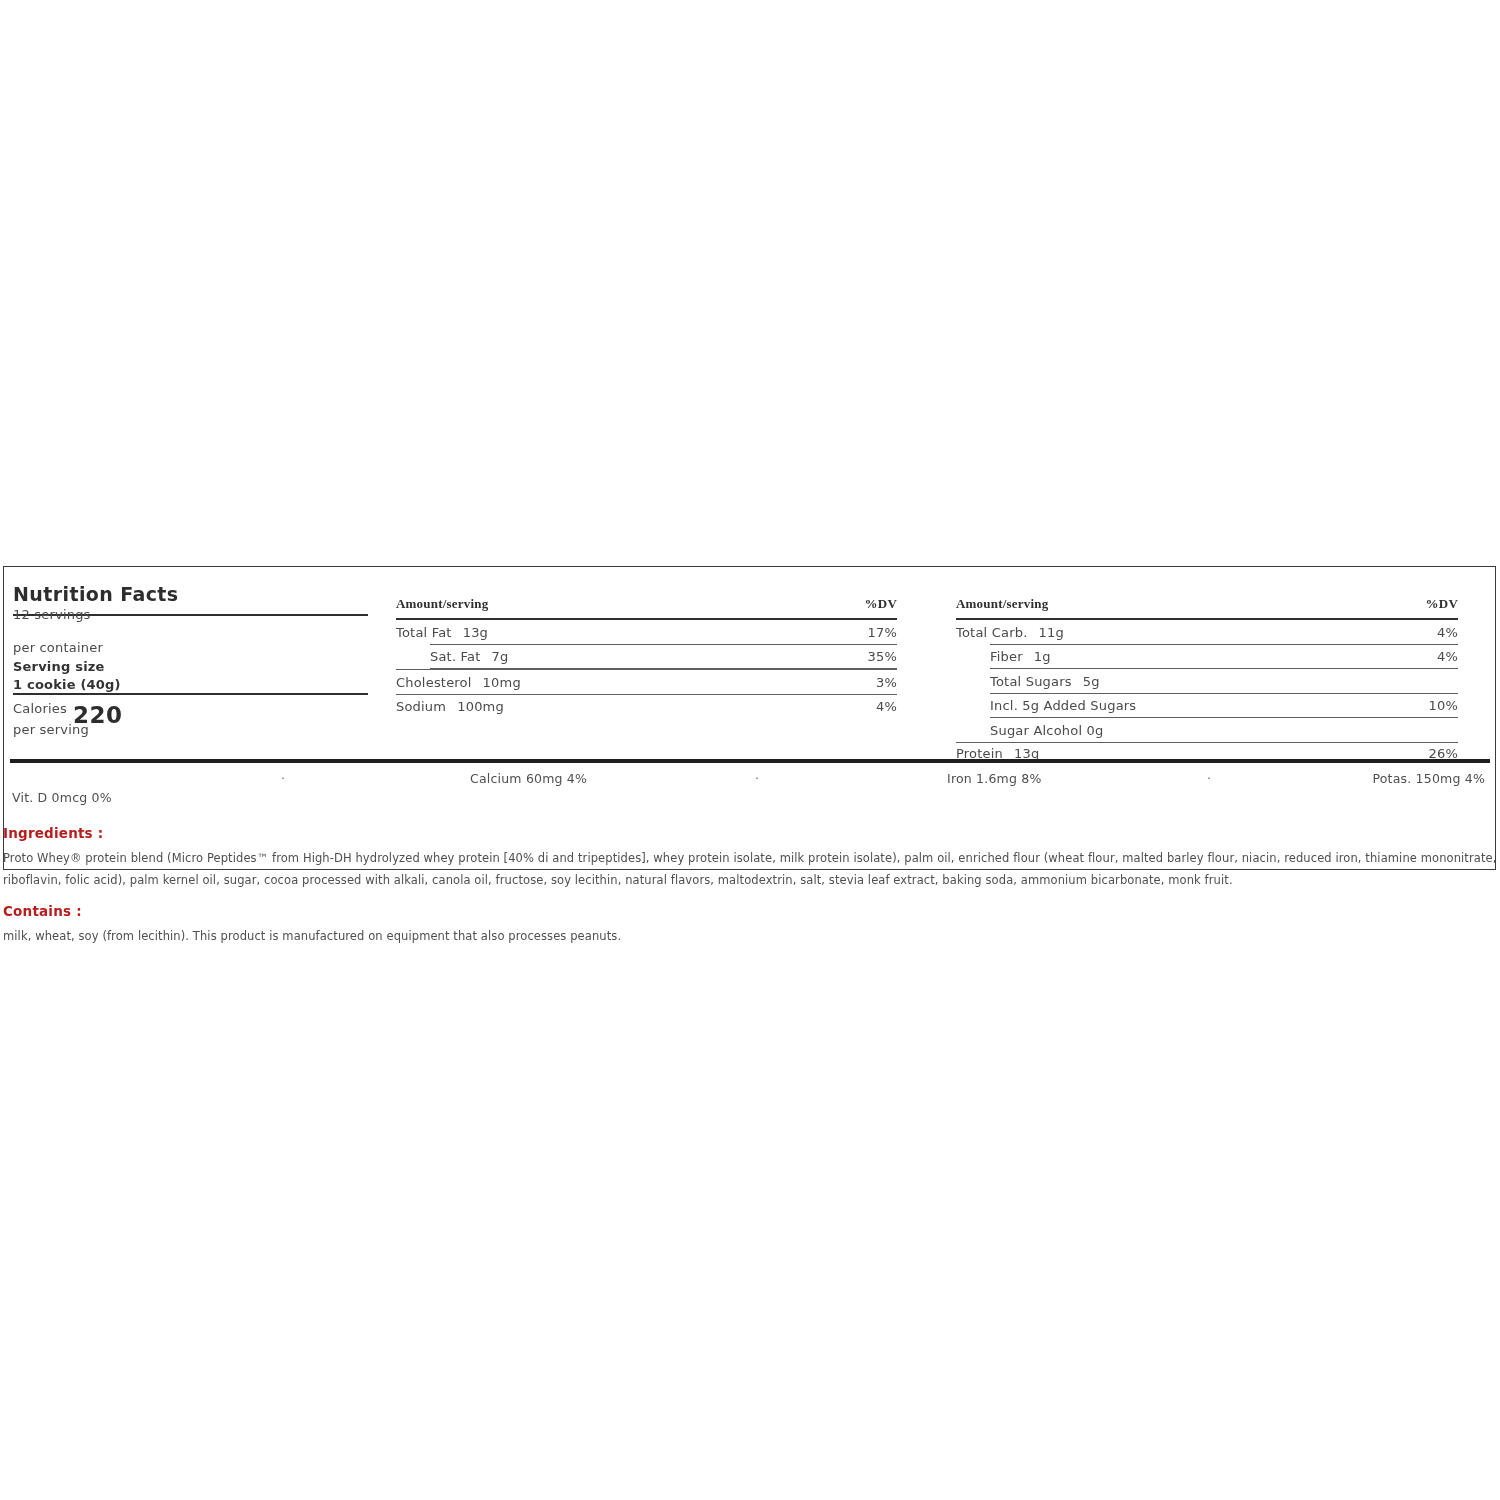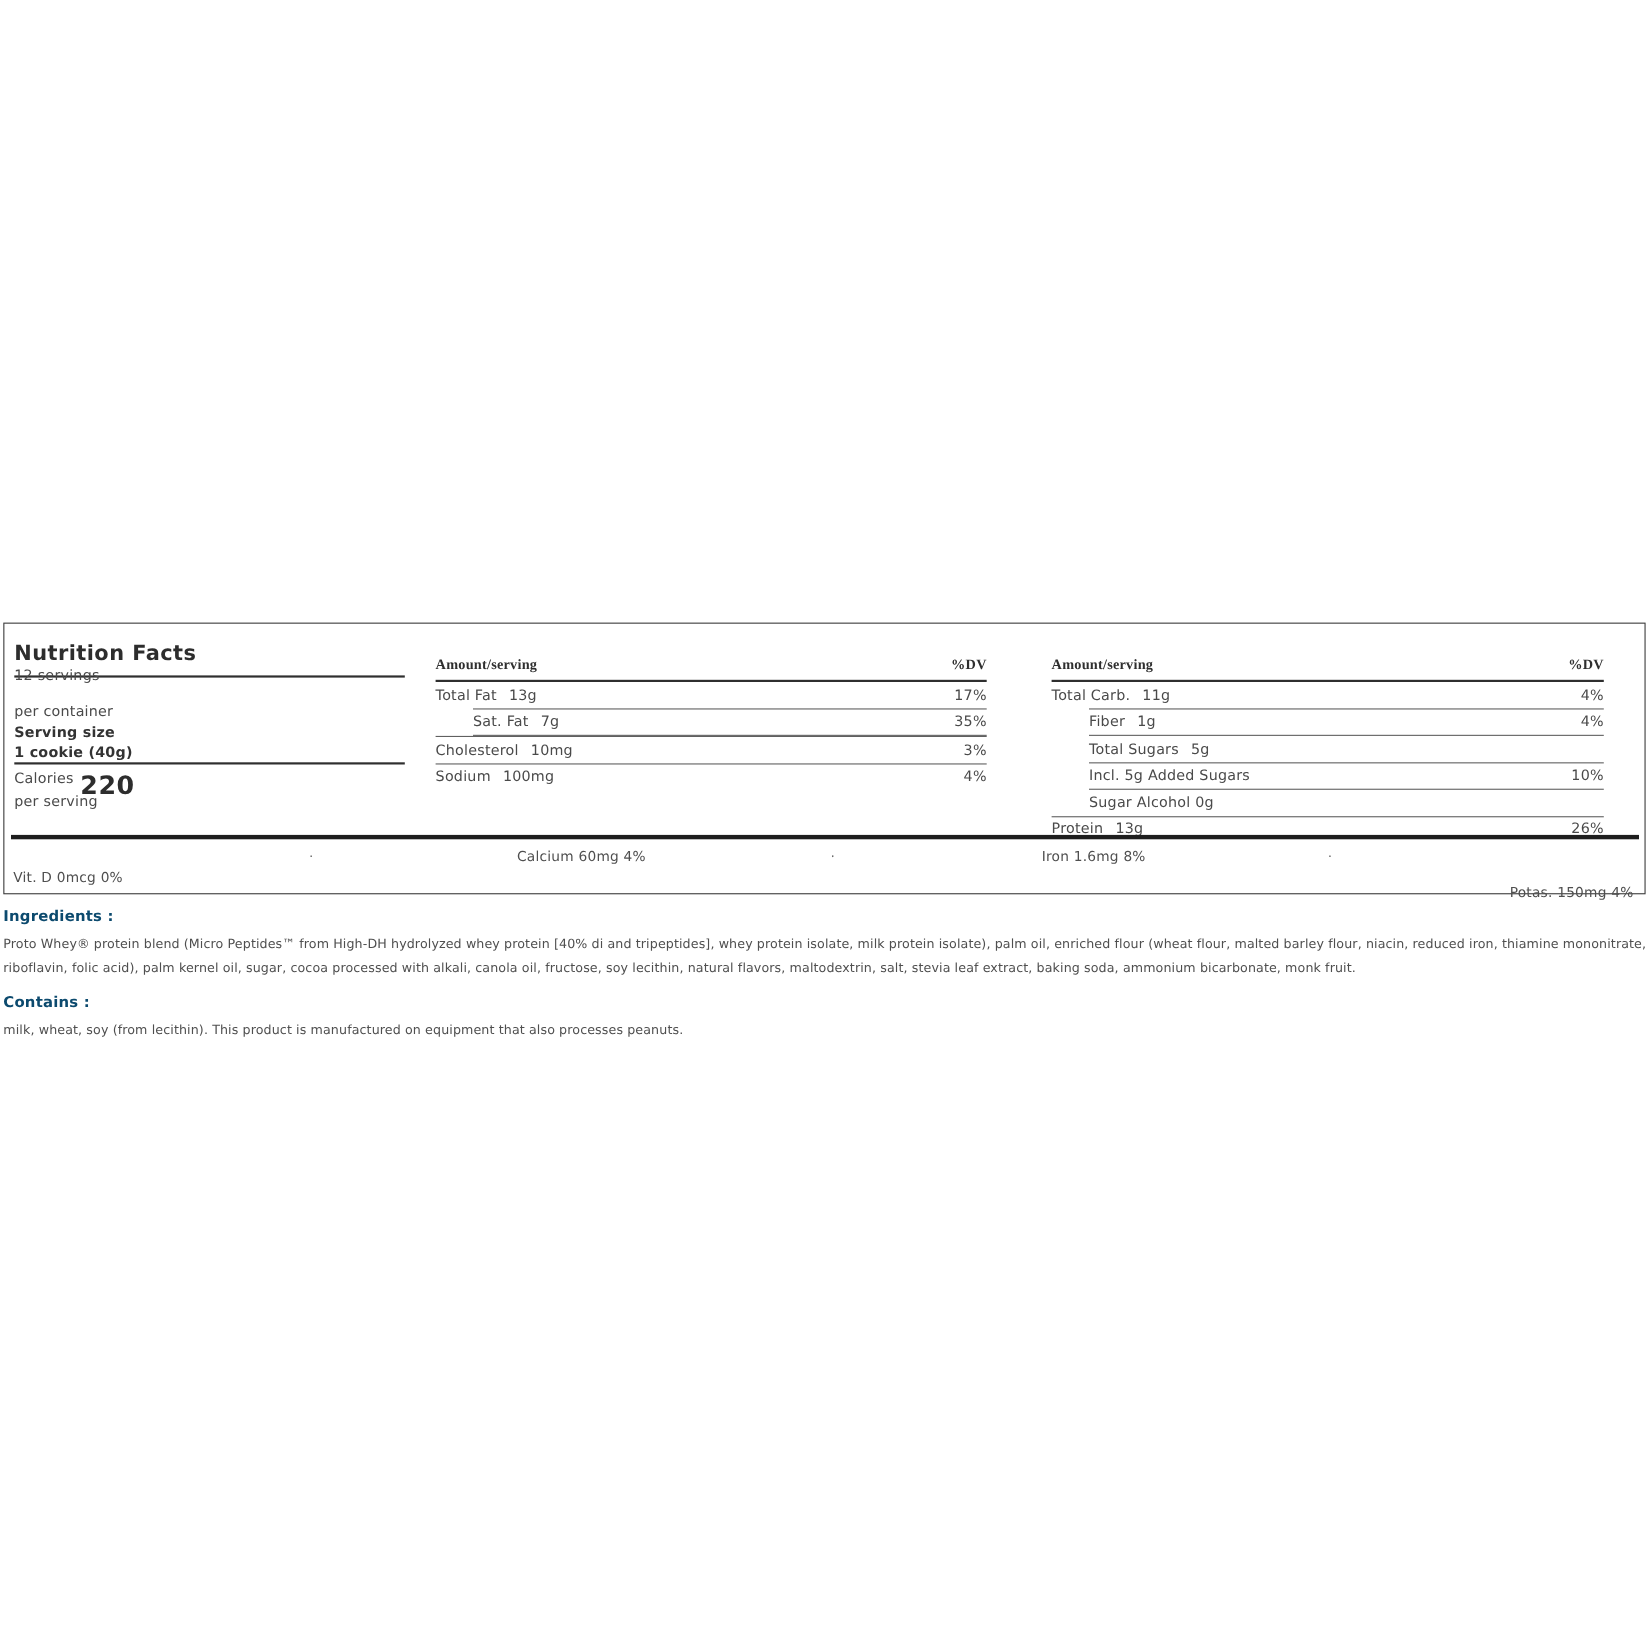--- a/index.html
+++ b/index.html
@@ -10,21 +10,21 @@
     font-family: "DejaVu Sans", "Liberation Sans", sans-serif;
     color: #4a4a4a;
     position: relative;
     overflow: hidden;
   }
 
   
   .panel {
     position: absolute;
     left: 3px; top: 566px;
-    width: 1493px; height: 247px;
+    width: 1493px; height: 304px;
     border: 1.5px solid #3b3b3b;
     background: #fff;
   }
   .abs { position: absolute; }
 
   
   .nf-title {
     left: 9px; top: 16px;
     font-size: 19px; font-weight: 700; color: #2d2d2d;
     letter-spacing: 0.4px;
@@ -79,27 +79,27 @@
     width: 1480px; height: 3.5px;
     background: #1e1e1e;
   }
   .micro { font-size: 12.5px; color: #4f4f4f; letter-spacing: 0.2px; top: 204px; }
   .m1 { left: 8px; margin-top: 19px; }
   .d1 { left: 277px; }
   .m2 { left: 466px; }
   .d2 { left: 751px; }
   .m3 { left: 943px; }
   .d3 { left: 1203px; }
-  .m4 { right: 10px; margin-top: 32px; }
+  .m4 { right: 10px; }
   .dot { color: #6a6a6a; }
 
   
   .ing-block { position: absolute; left: 3px; top: 825px; width: 1496px; }
   .ing-h {
-    font-size: 13.5px; font-weight: 700; color: #0c4a6e;
+    font-size: 13.5px; font-weight: 700; color: #b91c1c;
     letter-spacing: 0.2px; margin: 0 0 7px 0;
   }
   .ing-p {
     font-size: 11.5px; line-height: 21.5px; color: #4f4f4f;
     letter-spacing: 0.1px; margin: 0 0 10px 0;
   }
   .contains-h { margin-top: 12px; }
 </style>
 </head>
 <body>

